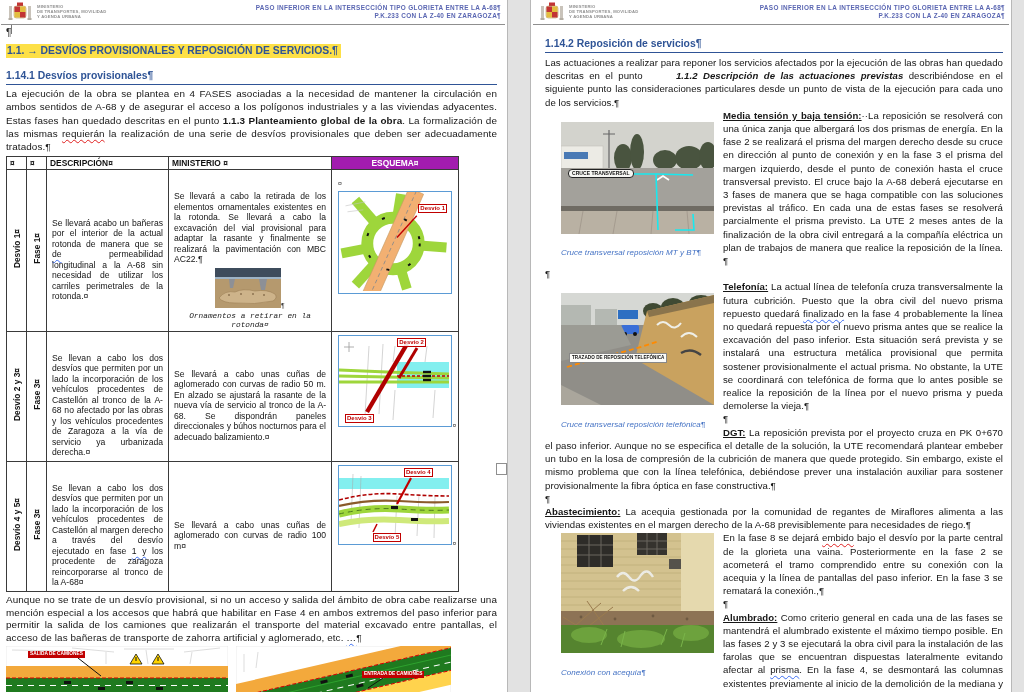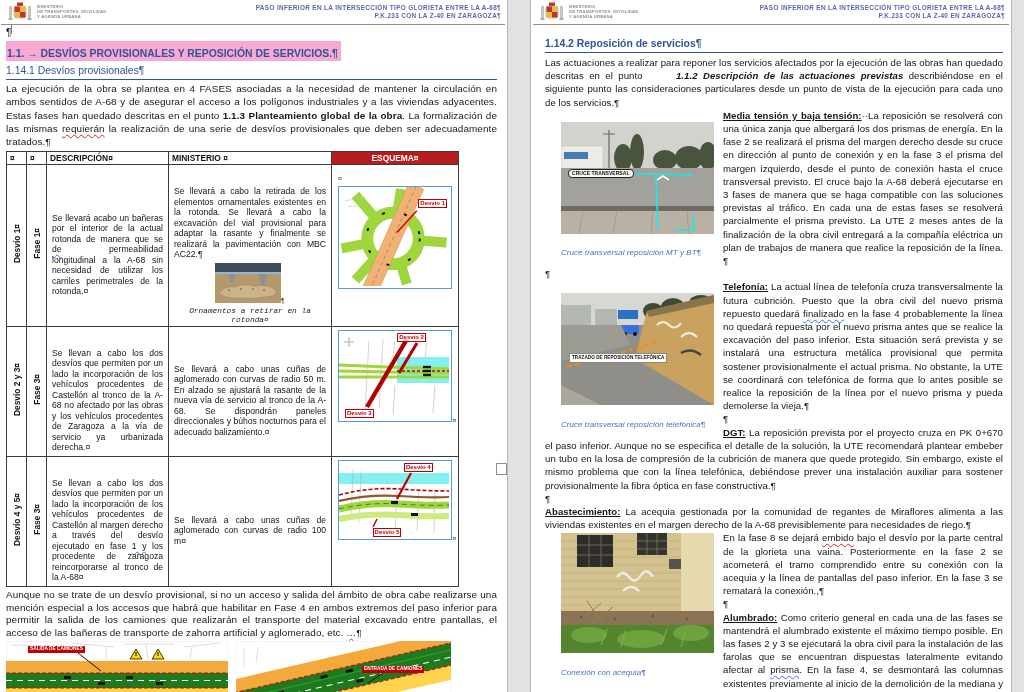--- a/index.html
+++ b/index.html
@@ -12,37 +12,37 @@
   .hdr{position:relative;height:25px;border-bottom:1px solid #8f8f8f;margin:0 2px;}
   .hdr .min{position:absolute;left:36px;top:5px;font-size:4.2px;line-height:5.2px;color:#8f8f8f;letter-spacing:.2px;font-weight:bold;}
   .hdr .ttl{position:absolute;right:4px;top:5px;text-align:right;font-size:6.4px;line-height:8px;font-weight:bold;color:#5a66b2;letter-spacing:.35px;}
   .arms{position:absolute;left:7px;top:2px;}
   .caret{position:absolute;left:10px;top:26px;width:1px;height:9px;background:#777;}
 
   .body1{position:absolute;left:7px;right:10px;top:25px;}
   .body2{position:absolute;left:14px;right:8px;top:25px;}
 
   .pilc{font-size:10px;line-height:14px;color:#222;margin-top:2px;}
-  .h-sec{display:inline-block;background:#f9a8d4;color:#2f5496;font-weight:bold;font-size:10.4px;line-height:12px;padding:7px 3px 1px 1px;margin-top:1px;}
-  .h-sub{color:#2f5496;font-weight:normal;font-size:10.4px;line-height:12px;border-bottom:1.5px solid #2f5496;padding:2px 0;margin:2px 0 2px;}
+  .h-sec{display:inline-block;background:#fde047;color:#2f5496;font-weight:bold;font-size:10.4px;line-height:12px;padding:1px 3px 1px 1px;margin-top:1px;}
+  .h-sub{color:#2f5496;font-weight:bold;font-size:10.4px;line-height:12px;border-bottom:1.5px solid #2f5496;padding:2px 0;margin:10px 0 2px;}
   .h-sub2{color:#2f5496;font-weight:bold;font-size:10.4px;line-height:12px;border-bottom:1.5px solid #2f5496;padding:2px 0;margin:12px 0 3px;}
 
   .para{font-size:9.9px;line-height:13.3px;letter-spacing:.1px;text-align:justify;color:#161616;}
   .para2{font-size:9.6px;line-height:13.2px;letter-spacing:.05px;text-align:justify;color:#161616;}
   .bref{font-weight:bold;}
   .biref{font-weight:bold;font-style:italic;margin-left:28px;}
   .lbl{font-weight:bold;text-decoration:underline;}
   .sp-err{text-decoration:underline wavy #e02020;text-decoration-thickness:1px;text-underline-offset:2px;}
   .gr-err{text-decoration:underline wavy #3d6ef2;text-decoration-thickness:1px;text-underline-offset:2px;}
 
   
   table.t{border-collapse:collapse;table-layout:fixed;width:452px;margin-top:3px;}
   .t td,.t th{border:1px solid #3a3a3a;vertical-align:top;box-sizing:border-box;overflow:hidden;}
   .t th{font-size:8.4px;text-align:left;padding:1px 3px;height:13px;font-weight:bold;color:#111;}
-  .th-esq{background:#b91c1c;color:#fff !important;text-align:center !important;margin-left:36px;}
+  .th-esq{background:#a21caf;color:#fff !important;text-align:center !important;margin-left:36px;}
   .vcell{vertical-align:middle !important;text-align:center;}
   .vtext{writing-mode:vertical-rl;transform:rotate(180deg);font-weight:bold;font-size:8.4px;color:#111;display:inline-block;}
   .cellp{font-size:8.6px;line-height:10.5px;text-align:justify;padding:2px 4px;color:#141414;margin-top:18px;}
   .mark{font-size:7px;color:#333;}
   .actimg{text-align:center;margin-top:1px;}
   .tcap{font-size:7.8px;font-style:italic;text-align:center;line-height:9px;color:#222;font-family:Liberation Mono, monospace;}
   .schem-wrap{padding:1px 3px 1px 5px;position:relative;height:100%;}
   .schem-box{border:1px solid #5b9bd5;background:#fff;position:relative;margin-top:1px;font-size:0;}
   .cellmark-br{position:absolute;right:1px;bottom:0;font-size:6px;color:#222;}
 

